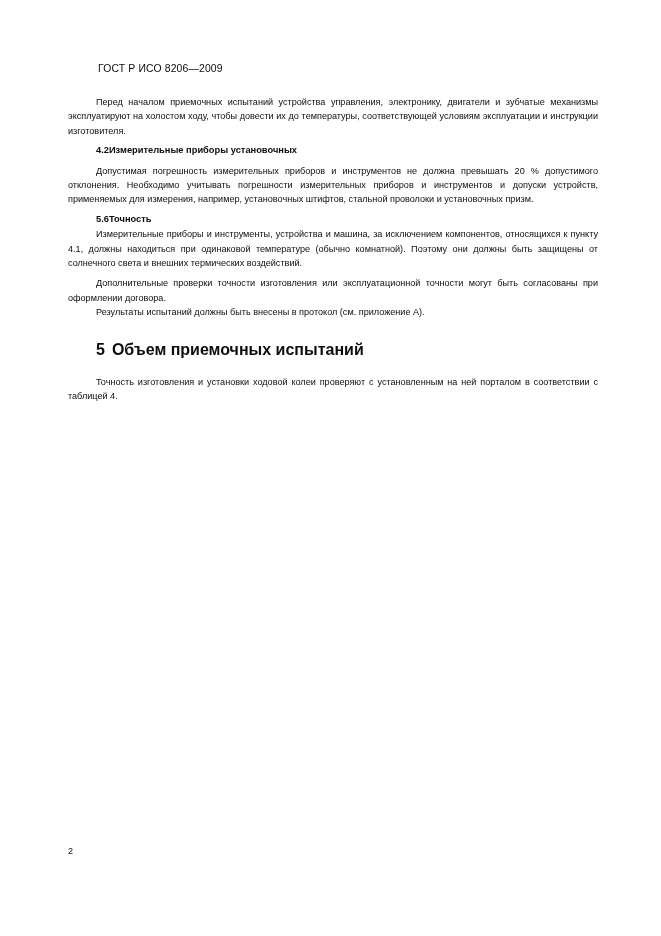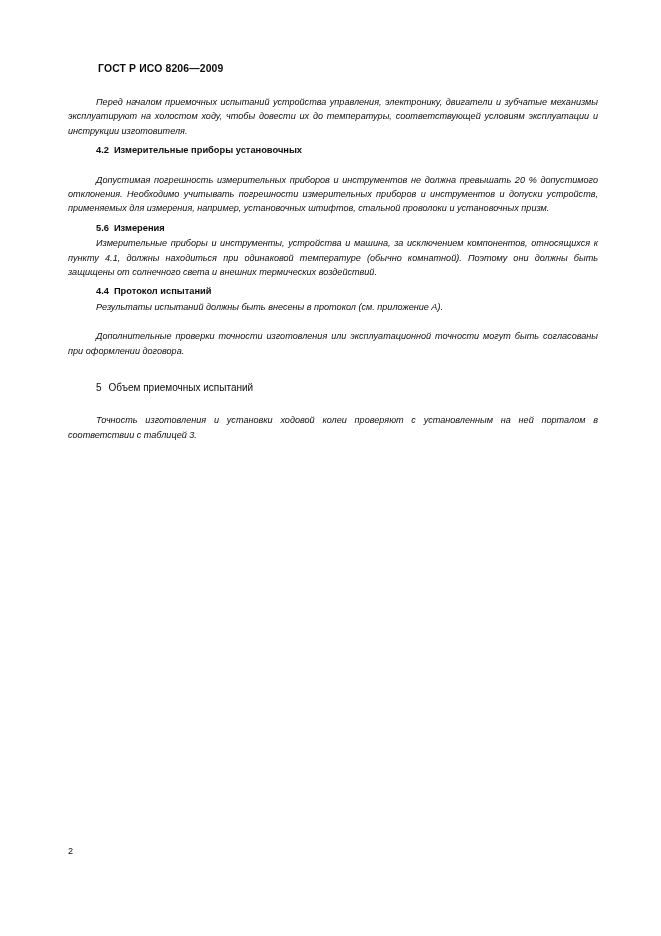--- a/index.html
+++ b/index.html
@@ -19,60 +19,58 @@
     box-sizing: border-box;
   }
   .content {
     position: absolute;
     left: 68px;
     top: 62px;
     width: 530px;
   }
   .doc-header {
     font-size: 10.4px;
-    font-weight: bold;
+    font-weight: normal;
     letter-spacing: 0.15px;
     line-height: 13px;
     margin: 0 0 20px 0;
     white-space: nowrap;
     padding-left: 30px;
   }
   .body-text {
     font-size: 9.1px;
     line-height: 14.4px;
     text-align: justify;
     text-justify: inter-word;
     margin: 0;
     hyphens: none;
-    font-style: italic;
     -webkit-hyphens: none;
   }
   .body-text.indent {
     text-indent: 28px;
   }
   .sub-head {
     font-size: 9.3px;
     font-weight: bold;
     line-height: 14.4px;
     margin: 5px 0 1px 28px;
   }
   .sub-head .num {
-    margin-right: 5px;
   }
   .clause-head {
-    font-size: 10px;
-    font-weight: normal;
+    font-size: 16px;
+    font-weight: bold;
     line-height: 15px;
     margin: 22px 0 18px 28px;
   }
   .clause-head .num {
     margin-right: 7px;
   }
   .para-gap-sm {
-    margin-top: 15px;
+    margin-top: 6px;
   }
   .page-number {
     position: absolute;
     left: 68px;
     top: 845px;
     font-size: 9.1px;
     line-height: 12px;
   }
 </style>
 </head>
@@ -85,33 +83,30 @@
     <div class="doc-header">ГОСТ Р ИСО 8206—2009</div>
 
     <p class="body-text indent">Перед началом приемочных испытаний устройства управления, электронику, двигатели и зубчатые механизмы эксплуатируют на холостом ходу, чтобы довести их до температуры, соответствующей условиям эксплуатации и инструкции изготовителя.</p>
 
     <div class="sub-head">
       <span class="num">4.2</span><span>Измерительные приборы установочных</span>
     </div>
     <p class="body-text indent para-gap-sm">Допустимая погрешность измерительных приборов и инструментов не должна превышать 20 % допустимого отклонения. Необходимо учитывать погрешности измерительных приборов и инструментов и допуски устройств, применяемых для измерения, например, установочных штифтов, стальной проволоки и установочных призм.</p>
 
     <div class="sub-head">
-      <span class="num">5.6</span><span>Измерения</span>
+      <span class="num">5.6</span><span>Точность</span>
     </div>
     <p class="body-text indent">Измерительные приборы и инструменты, устройства и машина, за исключением компонентов, относящихся к пункту 4.1, должны находиться при одинаковой температуре (обычно комнатной). Поэтому они должны быть защищены от солнечного света и внешних термических воздействий.</p>
 
-    <div class="sub-head">
-      <span class="num">4.4</span><span>Протокол испытаний</span>
-    </div>
+    <p class="body-text indent para-gap-sm">Дополнительные проверки точности изготовления или эксплуатационной точности могут быть согласованы при оформлении договора.</p>
     <p class="body-text indent">Результаты испытаний должны быть внесены в протокол (см. приложение А).</p>
-    <p class="body-text indent para-gap-sm">Дополнительные проверки точности изготовления или эксплуатационной точности могут быть согласованы при оформлении договора.</p>
 
     <div class="clause-head">
       <span class="num">5</span><span>Объем приемочных испытаний</span>
     </div>
 
-    <p class="body-text indent">Точность изготовления и установки ходовой колеи проверяют с установленным на ней порталом в соответствии с таблицей 3.</p>
+    <p class="body-text indent">Точность изготовления и установки ходовой колеи проверяют с установленным на ней порталом в соответствии с таблицей 4.</p>
 
   </div>
 
   <div class="page-number">2</div>
 
 </div>
 
 </body></html>

